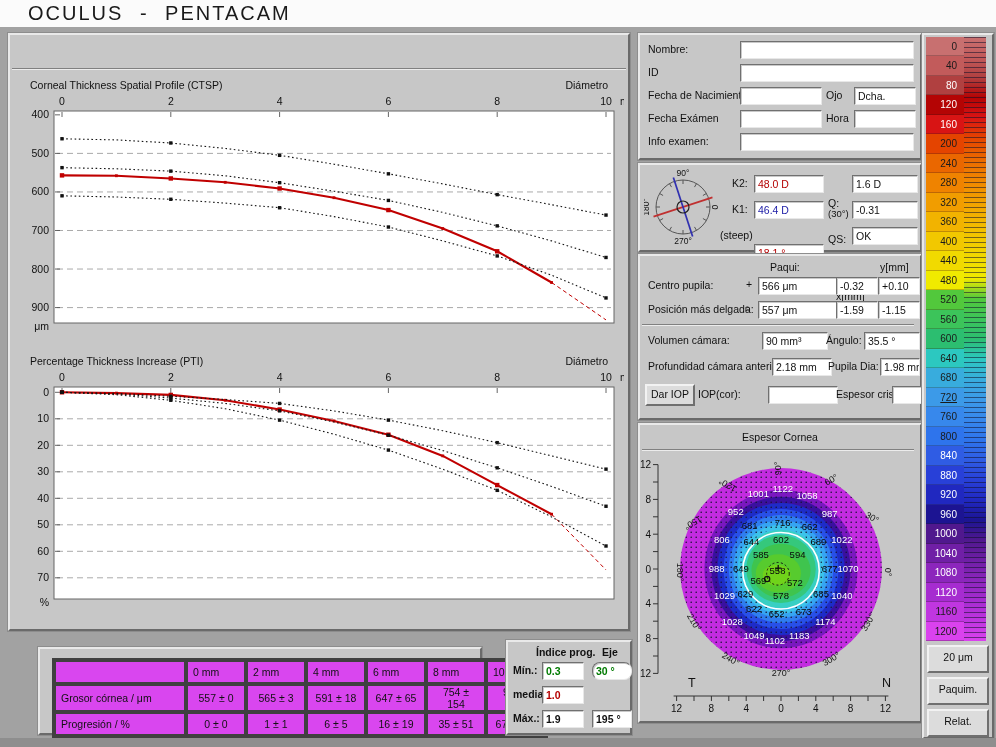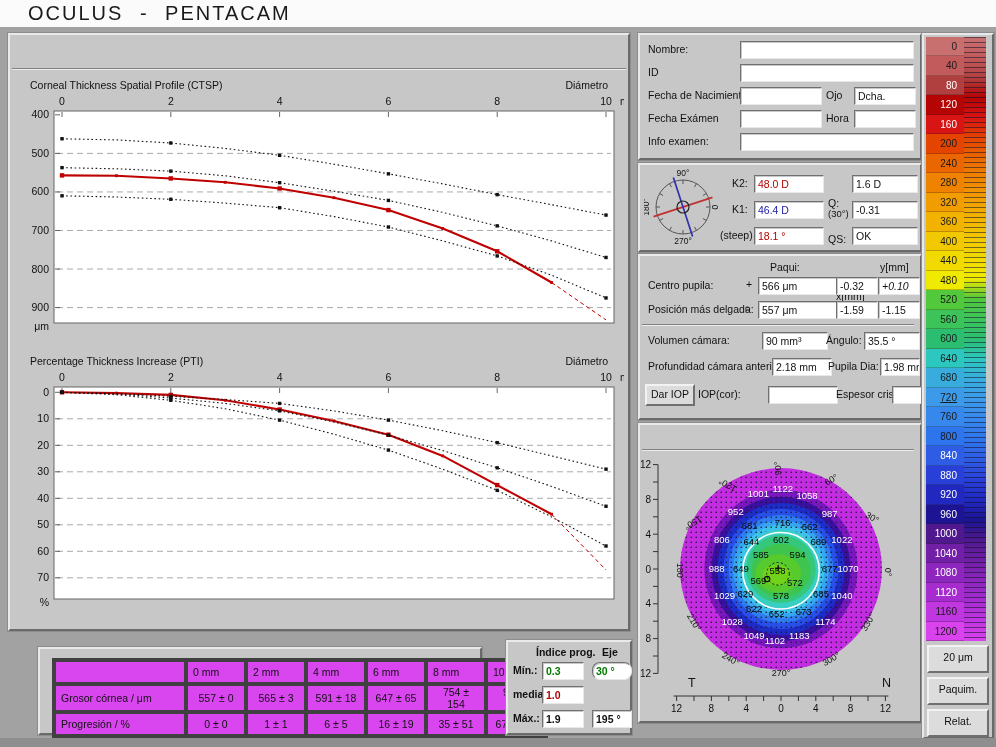--- a/index.html
+++ b/index.html
@@ -285,35 +285,35 @@
     </svg>
   <div class="lbl" style="left:92px;top:12px;">K2:</div>
   <div class="field" style="left: 114px; top: 10px; width: 62px; color: rgb(180, 0, 0);" id="k2field">48.0 D</div>
   <div class="field" style="left:212px;top:10px;width:58px;">1.6 D</div>
   <div class="lbl" style="left:92px;top:38px;">K1:</div>
   <div class="field" style="left: 114px; top: 36px; width: 62px; color: rgb(32, 32, 168);" id="k1field">46.4 D</div>
   <div class="lbl" style="left:188px;top:32px;">Q:</div>
   <div class="lbl" style="left:188px;top:43px;font-size:9.5px;">(30°)</div>
   <div class="field" style="left:212px;top:36px;width:58px;">-0.31</div>
   <div class="lbl" style="left:80px;top:64px;">(steep)</div>
-  <div class="field" style="left: 114px; top: 62px; width: 62px; color: rgb(180, 0, 0);" id="steepfield">18.1 °</div>
+  <div class="field" style="left: 114px; top: 79px; width: 62px; color: rgb(180, 0, 0);" id="steepfield">18.1 °</div>
   <div class="lbl" style="left:188px;top:68px;">QS:</div>
   <div class="field" style="left:212px;top:62px;width:58px;">OK</div>
 </div>
 
 <div class="panel" style="left:638px;top:254px;width:280px;height:162px;">
   <div class="lbl" style="left:130px;top:5px;">Paqui:</div>
   <div class="lbl" style="left:196px;top:5px;margin-top:29px;">x[mm]</div>
   <div class="lbl" style="left:240px;top:5px;">y[mm]</div>
 
   <div class="lbl" style="left:8px;top:23px;">Centro pupila:</div>
   <div class="lbl" style="left:106px;top:22px;">+</div>
   <div class="field" style="left:118px;top:21px;width:72px;">566 μm</div>
   <div class="field" style="left:196px;top:21px;width:34px;">-0.32</div>
-  <div class="field" style="left:238px;top:21px;width:34px;font-style:italic;">+0.10</div>
+  <div class="field" style="left:238px;top:21px;width:34px;">+0.10</div>
 
   <div class="lbl" style="left:8px;top:47px;">Posición más delgada:</div>
   <div class="lbl" style="left:104px;top:46px;">○</div>
   <div class="field" style="left:118px;top:45px;width:72px;">557 μm</div>
   <div class="field" style="left:196px;top:45px;width:34px;">-1.59</div>
   <div class="field" style="left:238px;top:45px;width:34px;">-1.15</div>
 
   <div class="divline" style="left:2px;top:68px;width:272px;"></div>
 
   <div class="lbl" style="left:8px;top:78px;">Volumen cámara:</div>
@@ -327,20 +327,21 @@
   <div class="field" style="left:240px;top:102px;width:32px;">1.98 mm</div>
 
   <div class="btn" style="left:5px;top:128px;width:46px;height:18px;line-height:16px;">Dar IOP</div>
   <div class="lbl" style="left:58px;top:132px;">IOP(cor):</div>
   <div class="field" style="left:128px;top:130px;width:62px;"></div>
   <div class="lbl" style="left:196px;top:132px;">Espesor crist</div>
   <div class="field" style="left:252px;top:130px;width:22px;"></div>
 </div>
 
 <div class="panel" style="left:638px;top:423px;width:280px;height:296px;">
+  <div class="lbl" style="left:0;top:6px;width:100%;text-align:center;">Espesor Cornea</div>
   <div class="divline" style="left:2px;top:24px;width:272px;"></div>
   <svg id="mapsvg" style="position:absolute;left:0;top:26px;" width="278" height="268" viewBox="0 0 278 268">
       <defs>
         <pattern id="dots" width="5" height="5" patternUnits="userSpaceOnUse">
           <circle cx="1.2" cy="1.2" r="0.8" fill="#141432"></circle>
         </pattern>
       </defs>
       <ellipse cx="141" cy="118" rx="100.91999999999999" ry="100.91999999999999" fill="#c32ce0"></ellipse>
       <ellipse cx="141" cy="118" rx="76.56" ry="79.16999999999999" fill="#7a18c0"></ellipse>
       <ellipse cx="141" cy="118" rx="69.6" ry="72.21" fill="#3a10a0"></ellipse>

